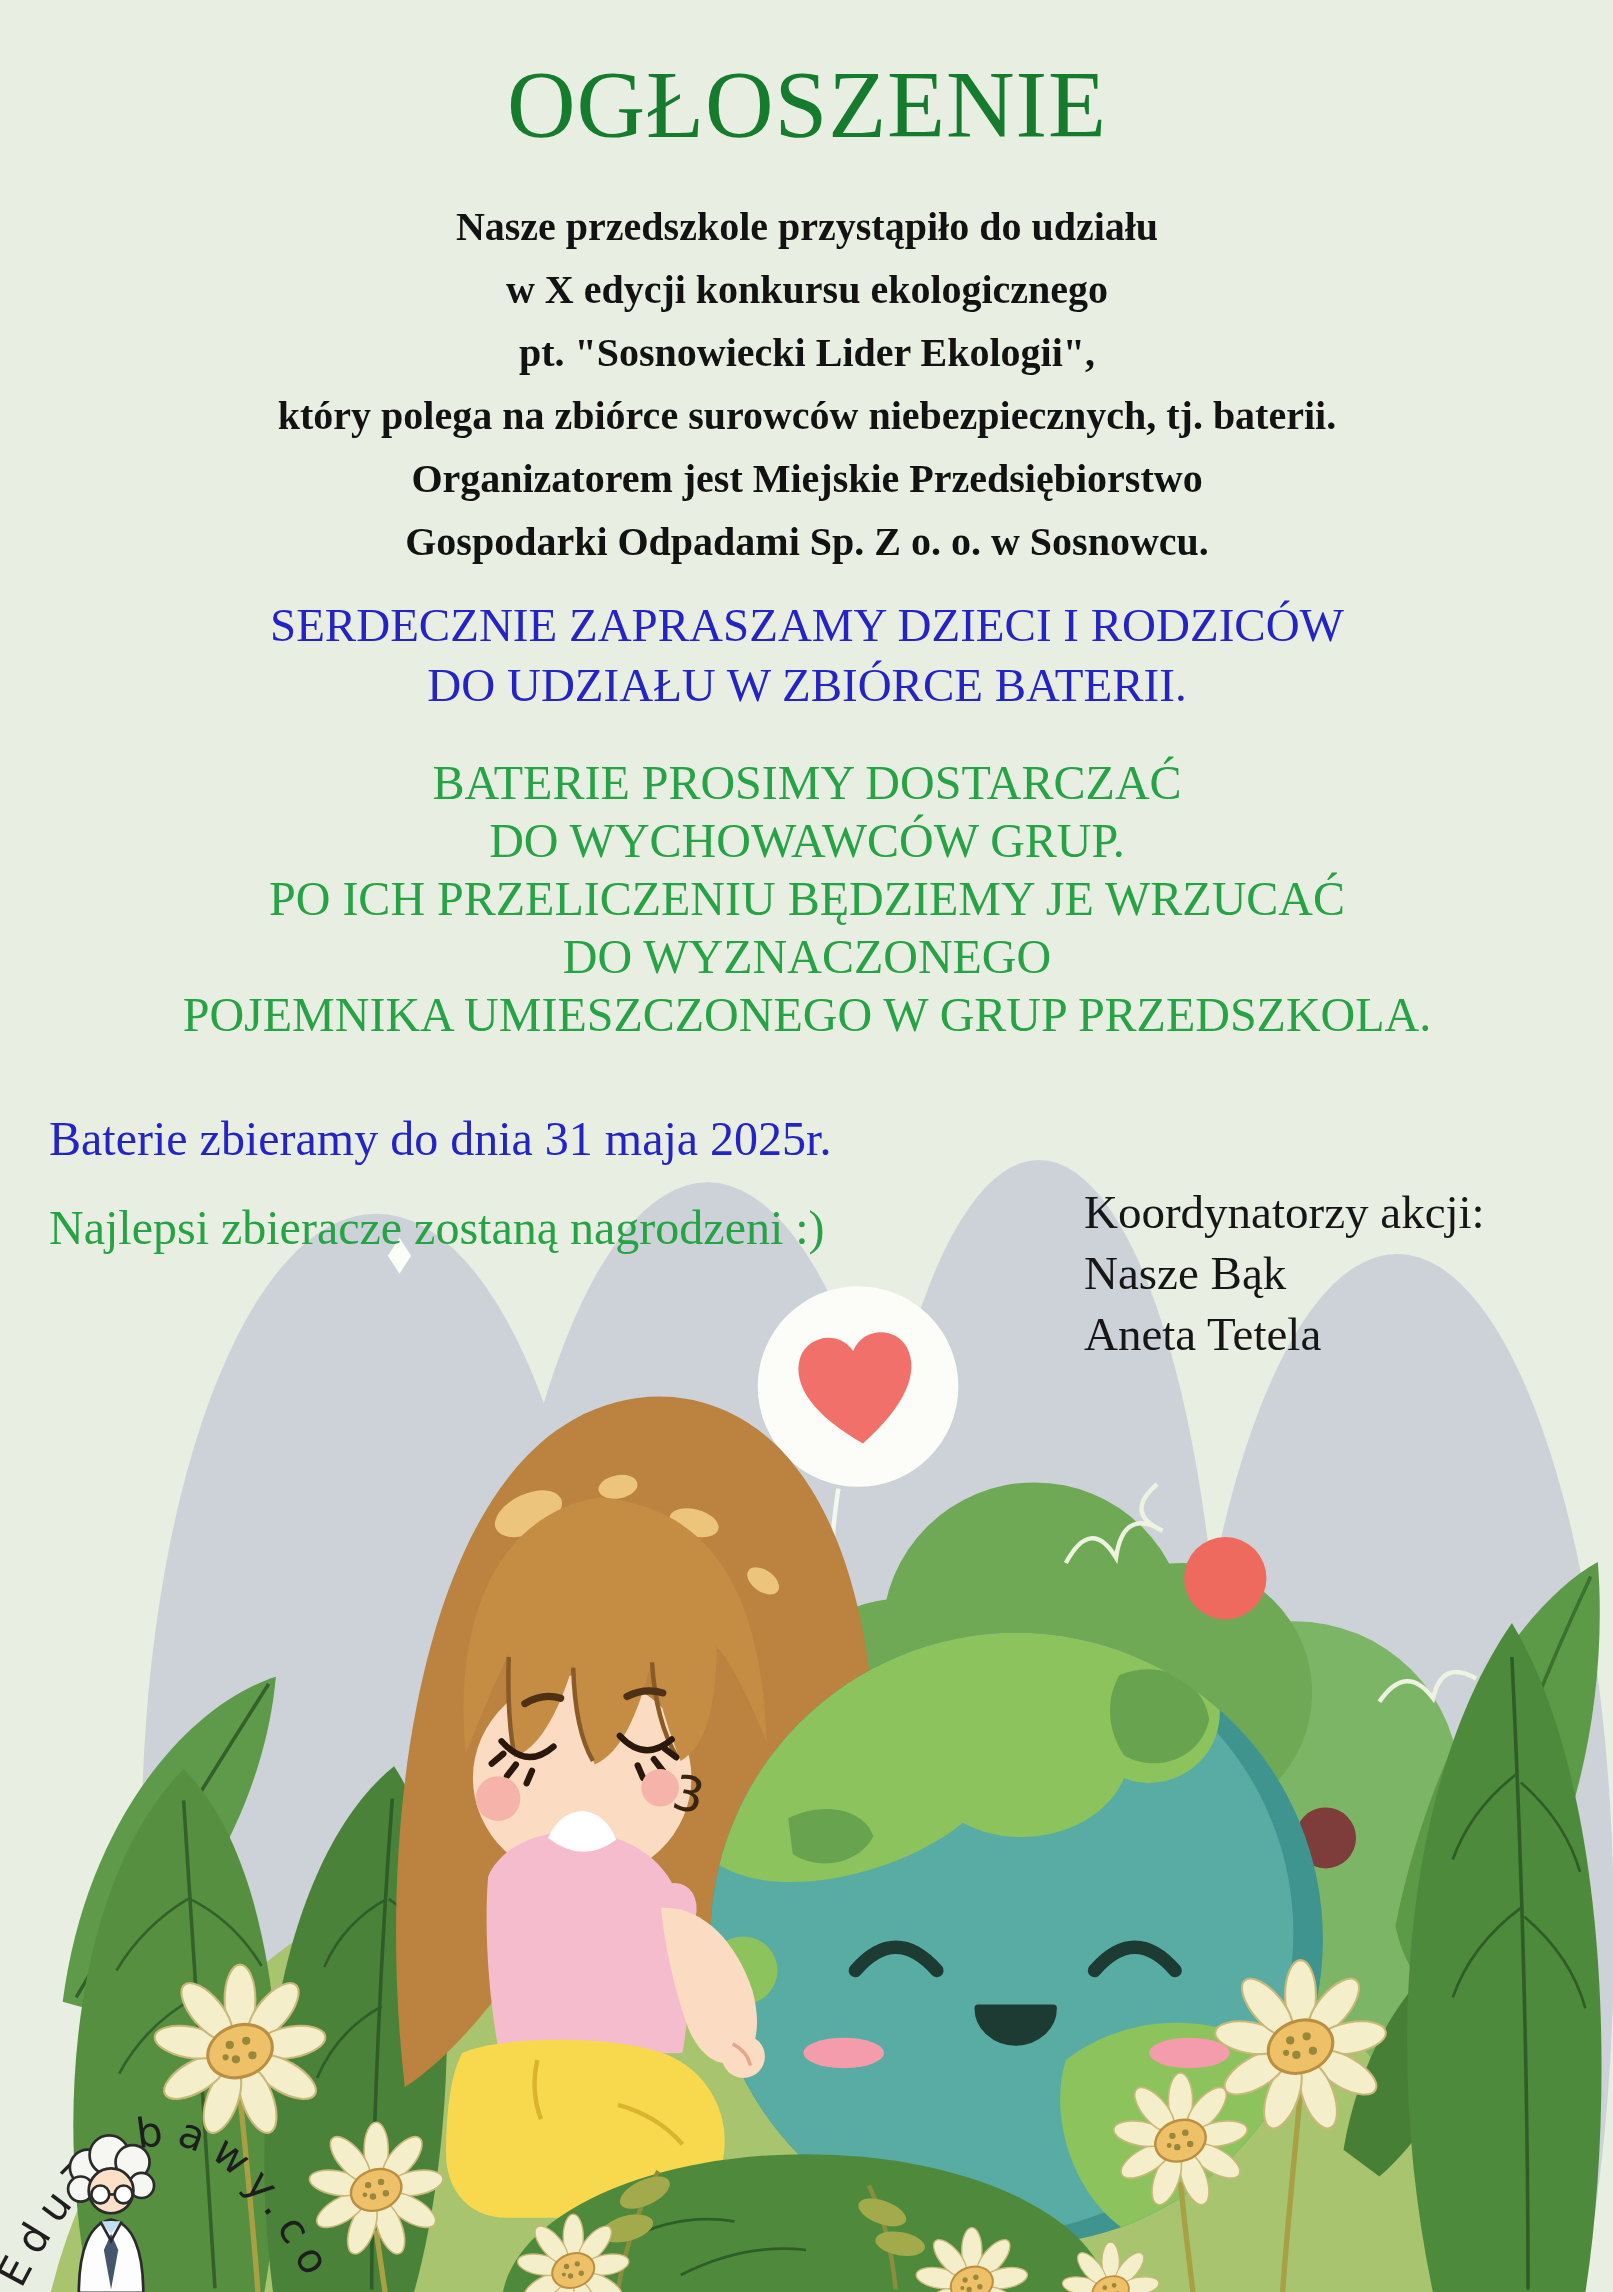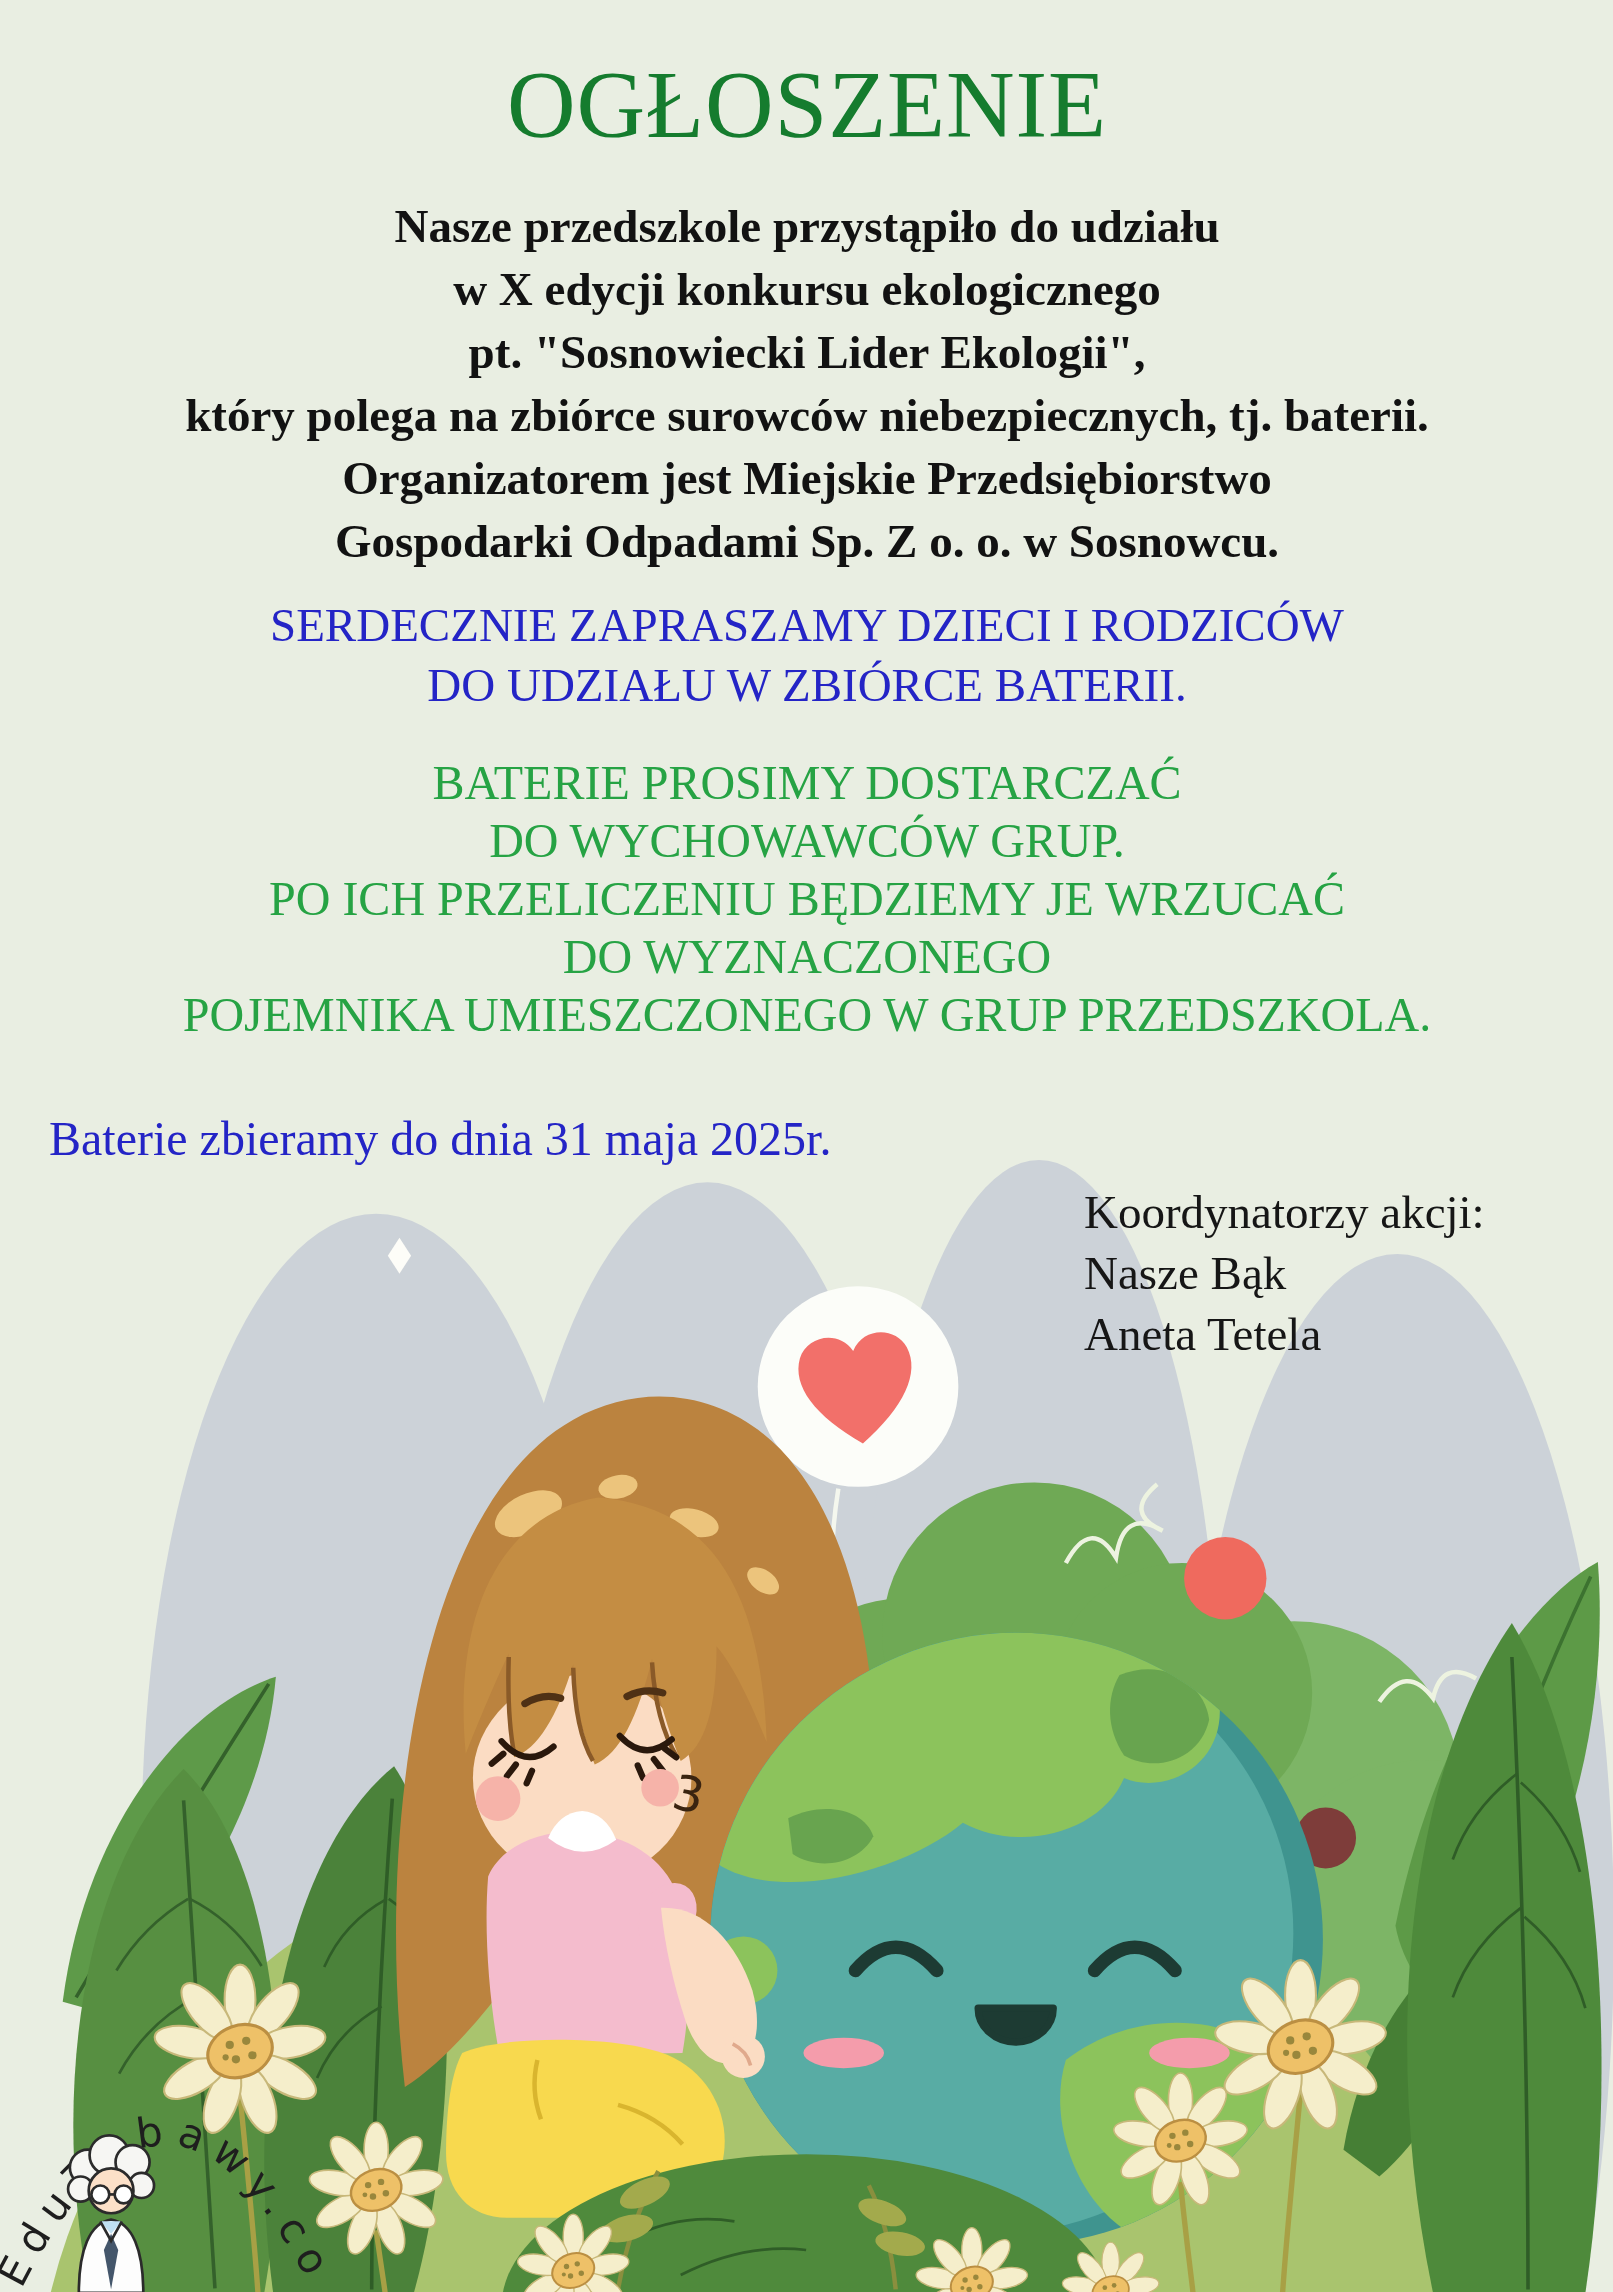--- a/index.html
+++ b/index.html
@@ -4,21 +4,21 @@
 <style>
   html,body{margin:0;padding:0;background:#d8dcd4;}
   .page{
     position:relative;width:1614px;height:2293px;background:#e9eee2;
     overflow:hidden;font-family:"Liberation Serif",serif;
   }
   .illu{position:absolute;left:0;top:0;width:1614px;height:2293px;z-index:0;}
   .txt{position:absolute;z-index:2;}
   .center{left:0;width:100%;text-align:center;}
   .page-title{top:50px;font-size:95px;color:#157c2e;letter-spacing:0.9px;}
-  .intro{top:195px;font-size:47px;font-weight:bold;color:#121212;line-height:63px;}
+  .intro{top:195px;font-size:40px;font-weight:bold;color:#121212;line-height:63px;}
   .invite{top:595px;font-size:47px;color:#2424c6;line-height:60px;}
   .instr{top:754px;font-size:48px;color:#26a344;line-height:58px;}
   .deadline{left:49px;top:1111px;font-size:48px;color:#2424c6;}
   .reward{left:49px;top:1200px;font-size:48px;color:#26a344;}
   .coords{left:1084px;top:1166px;font-size:47px;color:#161616;line-height:61px;margin-top:16px;}
 </style>
 </head>
 <body>
 
 <div class="page">
@@ -240,20 +240,21 @@
 
   <div class="txt center instr">
     <div>BATERIE PROSIMY DOSTARCZAĆ</div>
     <div>DO WYCHOWAWCÓW GRUP.</div>
     <div>PO ICH PRZELICZENIU BĘDZIEMY JE WRZUCAĆ</div>
     <div>DO WYZNACZONEGO</div>
     <div>POJEMNIKA UMIESZCZONEGO W GRUP PRZEDSZKOLA.</div>
   </div>
 
   <div class="txt deadline">Baterie zbieramy do dnia 31 maja 2025r.</div>
+  <div class="txt reward">Najlepsi zbieracze zostaną nagrodzeni :)</div>
 
   <div class="txt coords">
     <div>Koordynatorzy akcji:</div>
     <div>Nasze Bąk</div>
     <div>Aneta Tetela</div>
   </div>
 
 </div>
 
 

